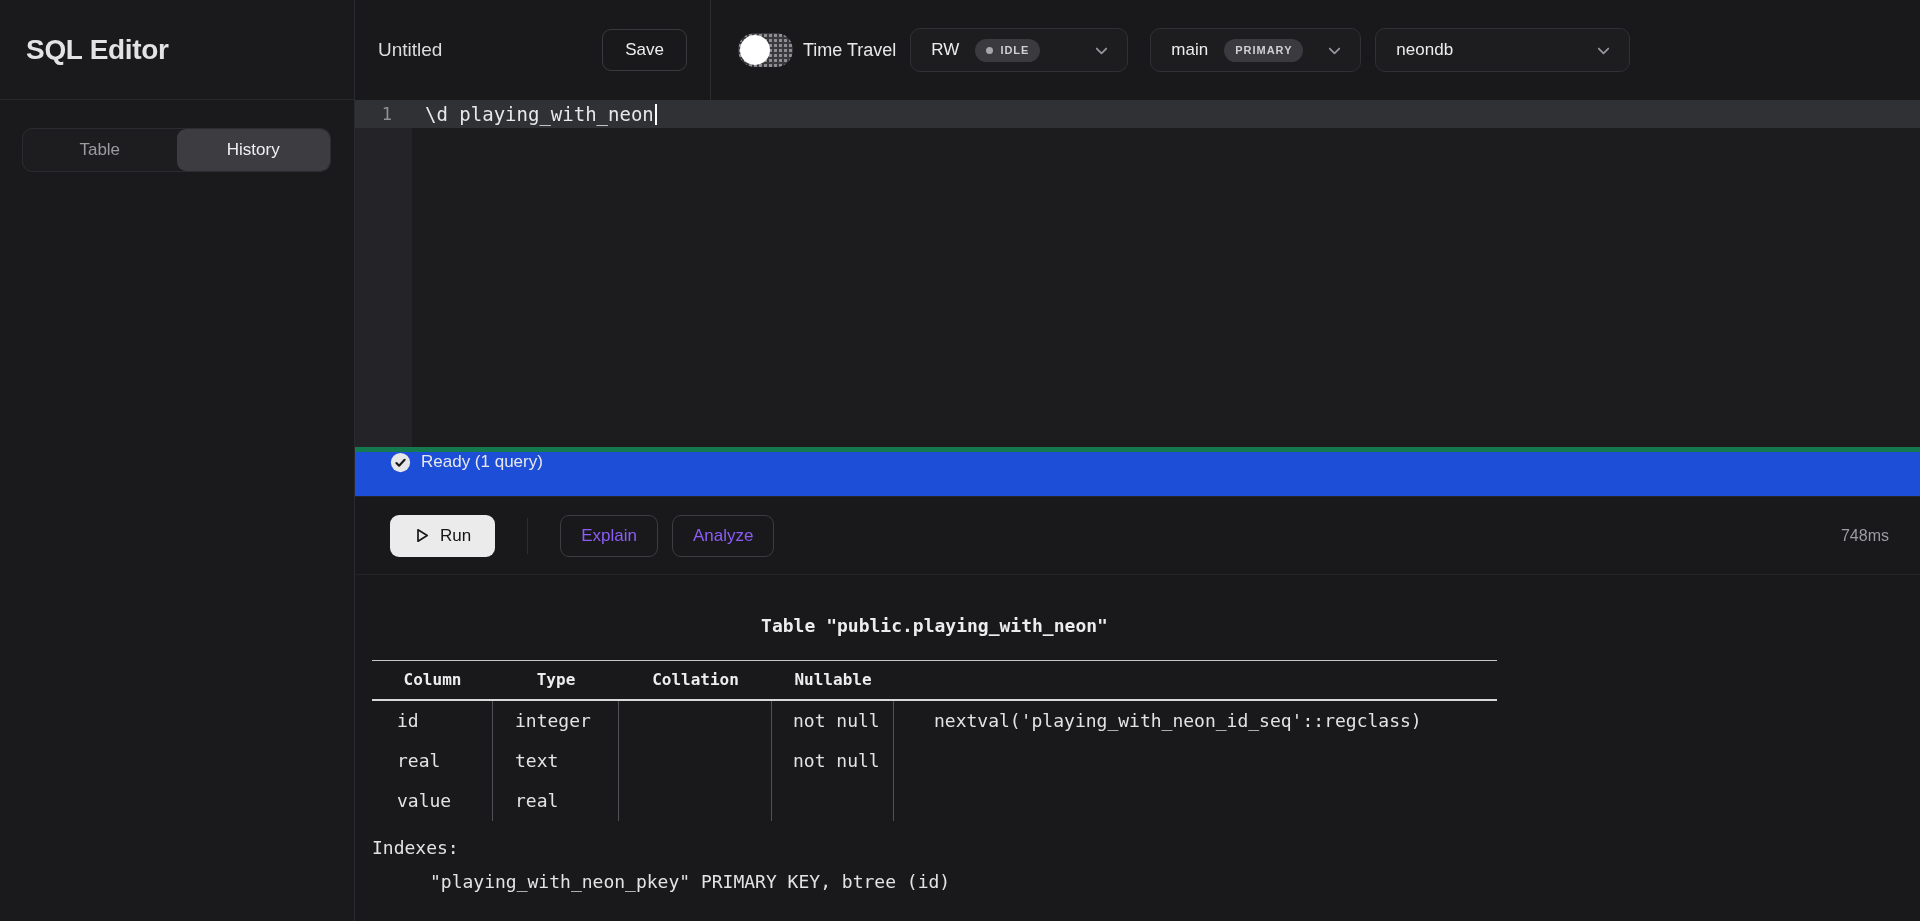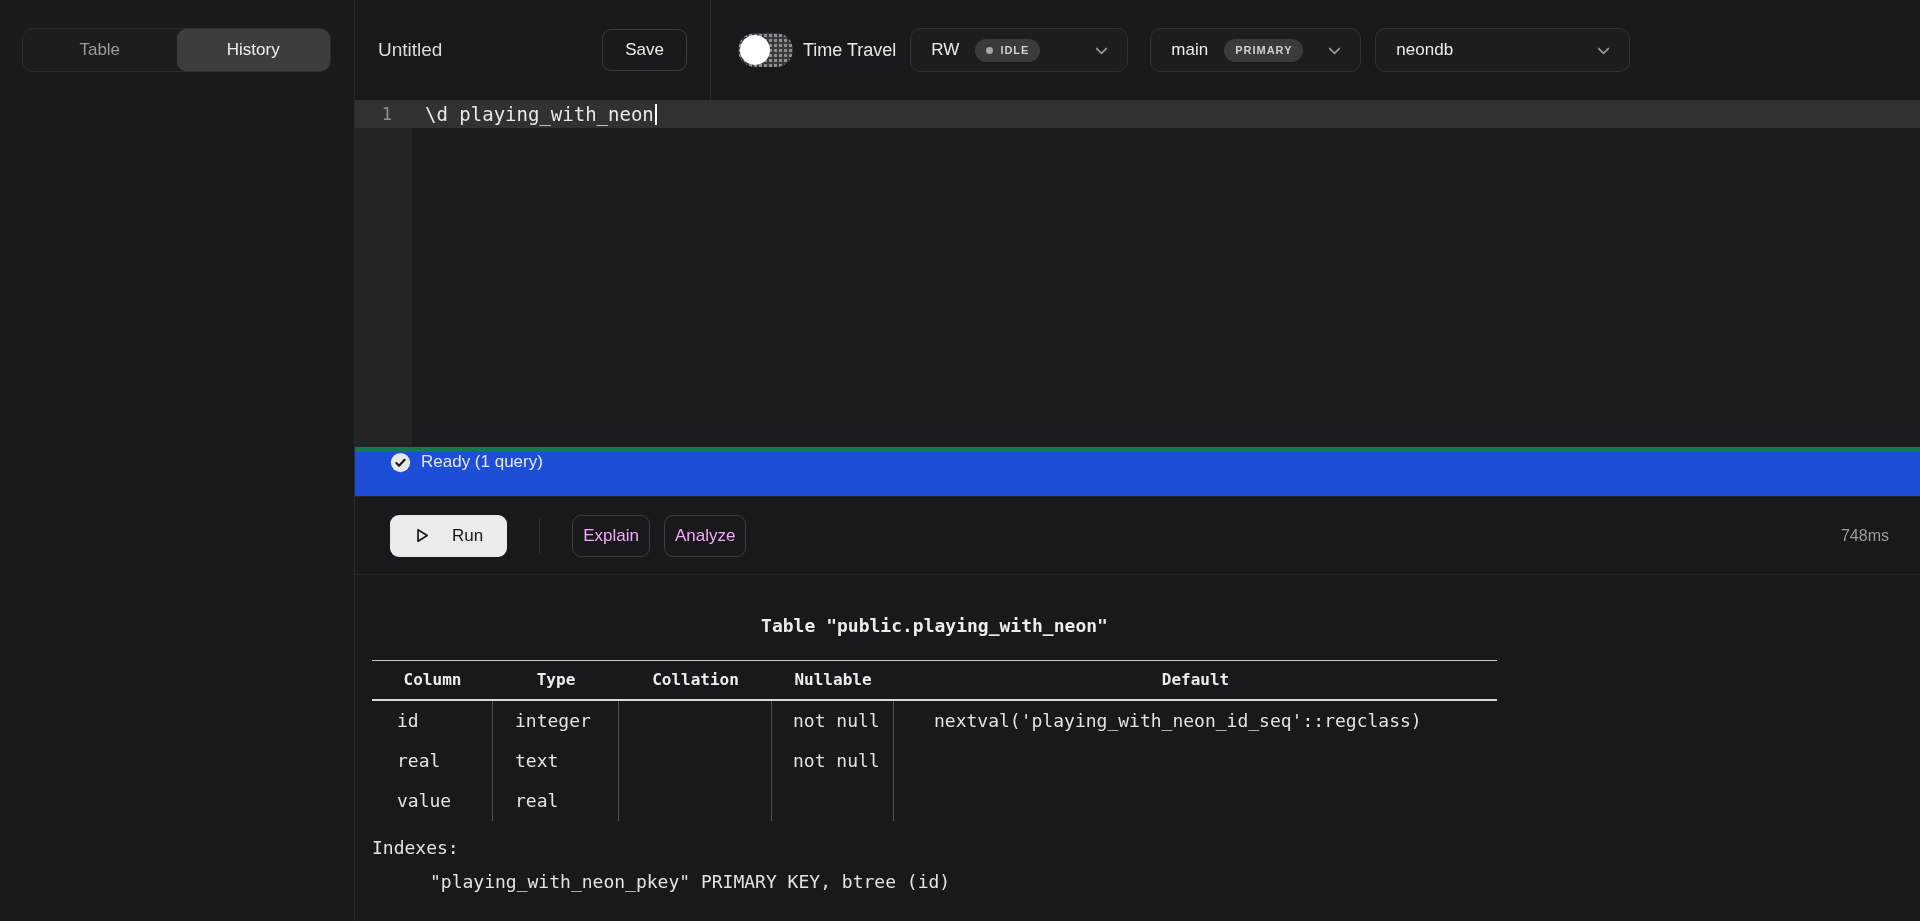--- a/index.html
+++ b/index.html
@@ -49,23 +49,23 @@
 
   
   .progress { height:5px; flex:0 0 5px; background:var(--accent-green, #15794e); }
 
   
   .statusbar { height:45px; flex:0 0 45px; display:flex; align-items:flex-start; padding-left:35px; border-bottom:1px solid #252528; background:#1d4ed8; }
   .statusbar .msg { margin-left:10px; font-size:17px; color:#e8e8e9; }
 
   
   .actionbar { height:78px; flex:0 0 78px; display:flex; align-items:center; padding-left:35px; border-bottom:1px solid #242427; background:#19191b; }
-  .run-btn { height:42px; padding:0 24px; display:inline-flex; align-items:center; gap:22px; background:#ebebec; color:#151515; border:none; border-radius:9px; font-family:inherit; font-size:17px; font-weight:500; cursor:pointer; }
+  .run-btn { height:42px; padding:0 24px; display:inline-flex; align-items:center; gap:10px; background:#ebebec; color:#151515; border:none; border-radius:9px; font-family:inherit; font-size:17px; font-weight:500; cursor:pointer; }
   .vdiv { width:1px; height:36px; background:#2e2e32; margin:0 32px; }
-  .ghost-btn { height:42px; padding:0 10px; background:transparent; border:1px solid #3c3c41; border-radius:9px; color:#f0abfc; font-family:inherit; font-size:17px; cursor:pointer; }
+  .ghost-btn { height:42px; padding:0 20px; background:transparent; border:1px solid #3c3c41; border-radius:9px; color:#8b5cf6; font-family:inherit; font-size:17px; cursor:pointer; }
   .ghost-btn + .ghost-btn { margin-left:14px; }
   .duration { margin-left:auto; margin-right:31px; font-size:16px; color:#9b9ba0; }
 
   
   .results { flex:1 1 auto; background:#19191b; padding:40px 0 0 17px; font-family:"DejaVu Sans Mono", monospace; overflow:hidden; }
   .table-wrap { width:1125px; }
   .tbl-title { text-align:center; font-size:18px; font-weight:700; color:#ececee; margin-bottom:24px; }
   .tbl-header { display:flex; border-top:1px solid #c6c6c9; border-bottom:2px solid #d8d8da; }
   .tbl-header .cell { height:38px; line-height:38px; text-align:center; font-size:16px; font-weight:700; color:#ededee; }
   .tbl-row { display:flex; }
@@ -78,20 +78,23 @@
   .tbl-row .c4 { padding-left:21px; } .tbl-row .c5 { padding-left:40px; }
   .indexes-label { margin-top:16px; font-size:18px; color:#e3e3e5; }
   .idx-line { margin-top:13px; margin-left:58px; font-size:18px; color:#e3e3e5; white-space:pre; }
 </style>
 </head>
 <body>
 
 <div class="app">
 
   <aside class="sidebar">
+    <div class="sidebar-header">
+      <h1>SQL Editor</h1>
+    </div>
     <div class="segmented">
       <button class="segment">Table</button>
       <button class="segment active">History</button>
     </div>
   </aside>
 
   <main class="main">
 
     <header class="topbar">
       <div class="topbar-left">
@@ -166,21 +169,20 @@
 
     <div class="results">
       <div class="table-wrap">
         <div class="tbl-title">Table "public.playing_with_neon"</div>
 
         <div class="tbl-header">
           <div class="cell c1">Column</div>
           <div class="cell c2">Type</div>
           <div class="cell c3">Collation</div>
           <div class="cell c4">Nullable</div>
-          <div class="cell c5">Default</div>
         </div>
 
         <div class="tbl-row">
           <div class="cell c1">id</div>
           <div class="cell c2">integer</div>
           <div class="cell c3"></div>
           <div class="cell c4">not null</div>
           <div class="cell c5">nextval('playing_with_neon_id_seq'::regclass)</div>
         </div>
         <div class="tbl-row">

